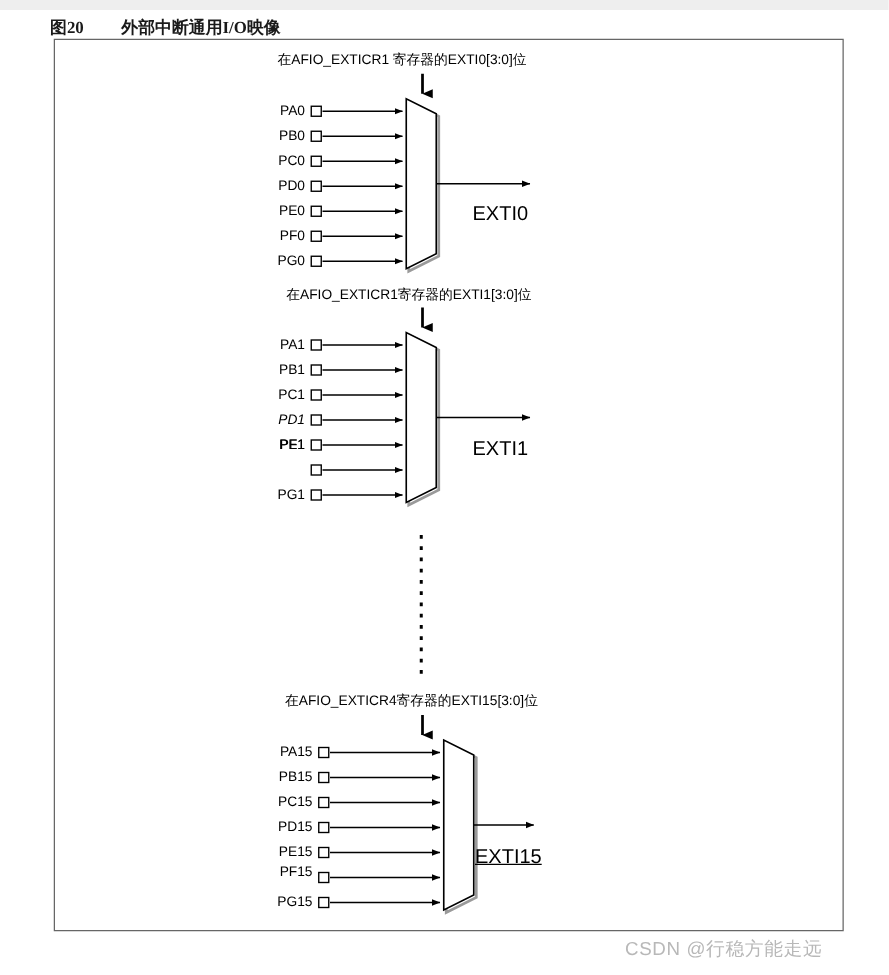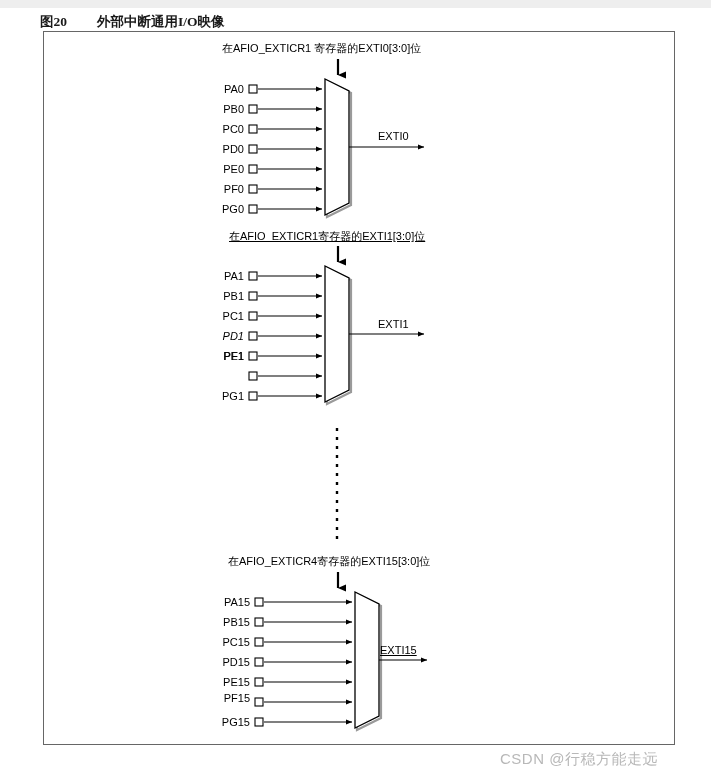--- a/index.html
+++ b/index.html
@@ -80,24 +80,25 @@
     font-family: "Liberation Sans", sans-serif;
     font-size: 11px;
     color: #000000;
     white-space: nowrap;
     text-align: right;
     line-height: 12px;
   }
   .out-label {
     position: absolute;
     font-family: "Liberation Sans", sans-serif;
-    font-size: 11px;
+    font-size: 16px;
     color: #000000;
     white-space: nowrap;
     line-height: 12px;
+    margin-top: 36px;
   }
 
   
   .watermark {
     position: absolute;
     left: 500px;
     top: 750px;
     font-family: "Liberation Sans", sans-serif;
     font-size: 15px;
     color: #b8b8b8;
@@ -232,21 +233,21 @@
 <div class="pin-label" style="left:186px; top:83px; width:58px;">PA0</div>
 <div class="pin-label" style="left:186px; top:103px; width:58px;">PB0</div>
 <div class="pin-label" style="left:186px; top:123px; width:58px;">PC0</div>
 <div class="pin-label" style="left:186px; top:143px; width:58px;">PD0</div>
 <div class="pin-label" style="left:186px; top:163px; width:58px;">PE0</div>
 <div class="pin-label" style="left:186px; top:183px; width:58px;">PF0</div>
 <div class="pin-label" style="left:186px; top:203px; width:58px;">PG0</div>
 
 <div class="out-label" style="left:378px; top:130px;">EXTI0</div>
 
-<div class="sel-label" style="left:229px; top:229px;text-decoration:underline;">在AFIO_EXTICR1寄存器的EXTI1[3:0]位</div>
+<div class="sel-label" style="left:229px; top:229px;">在AFIO_EXTICR1寄存器的EXTI1[3:0]位</div>
 
 <div class="pin-label" style="left:186px; top:270px; width:58px;">PA1</div>
 <div class="pin-label" style="left:186px; top:290px; width:58px;">PB1</div>
 <div class="pin-label" style="left:186px; top:310px; width:58px;">PC1</div>
 <div class="pin-label" style="left:186px; top:330px; width:58px;font-style:italic;">PD1</div>
 <div class="pin-label" style="left:186px; top:350px; width:58px;">PE1</div>
 <div class="pin-label" style="left:186px; top:350px; width:58px;">PF1</div>
 <div class="pin-label" style="left:186px; top:390px; width:58px;">PG1</div>
 
 <div class="out-label" style="left:378px; top:318px;">EXTI1</div>

